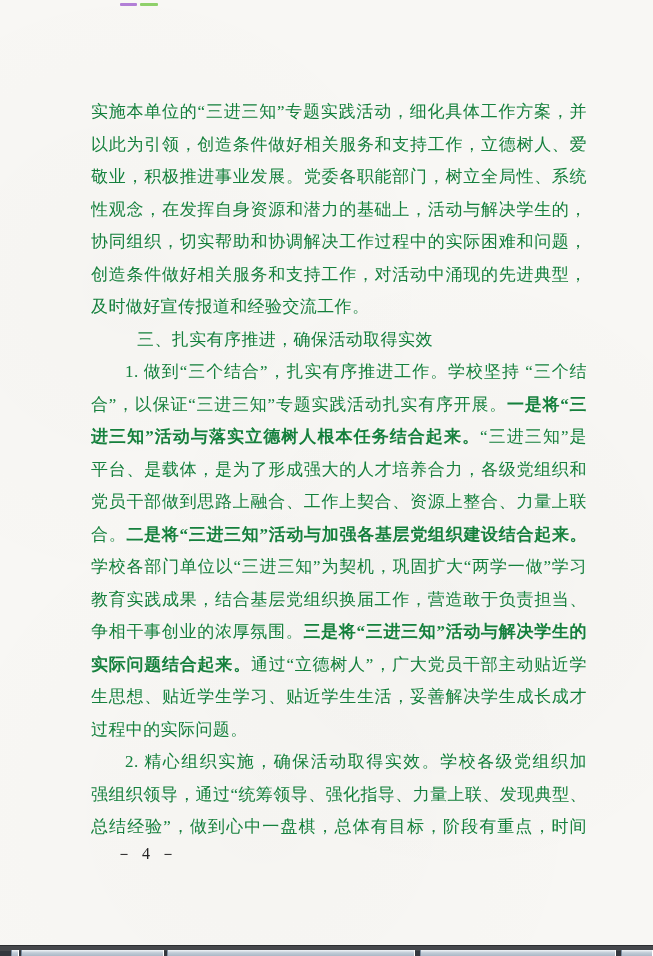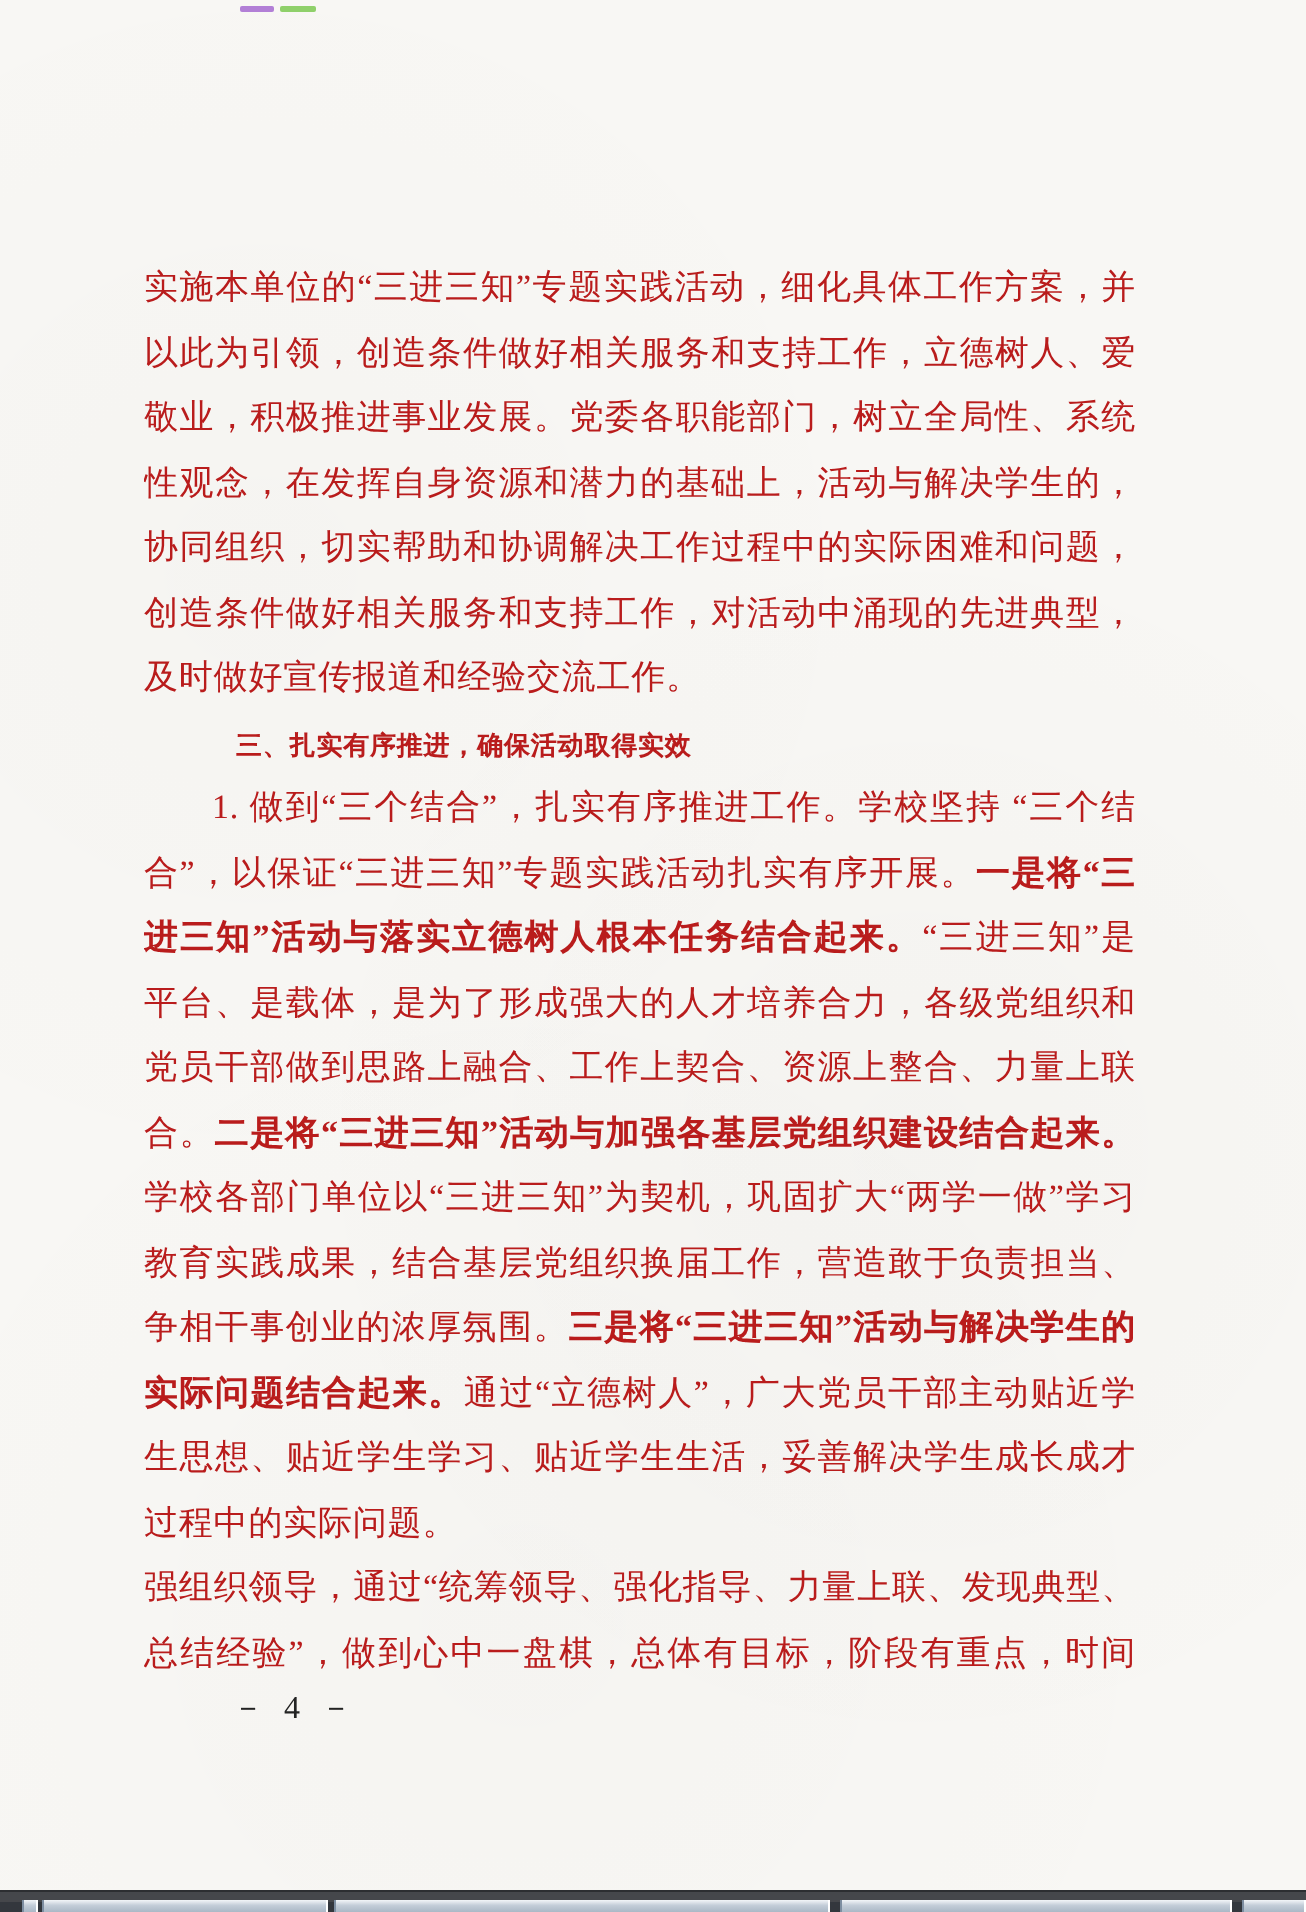--- a/index.html
+++ b/index.html
@@ -11,34 +11,33 @@
   
   body::before{
     content:"";position:absolute;inset:0;pointer-events:none;
     background:
       radial-gradient(circle at 20% 30%, rgba(0,0,0,0.012), transparent 40%),
       radial-gradient(circle at 70% 60%, rgba(0,0,0,0.015), transparent 45%),
       radial-gradient(circle at 40% 85%, rgba(0,0,0,0.012), transparent 40%);
   }
   .artifact{position:absolute;height:3px;border-radius:1px;}
   .doc{
-    position:absolute;left:72px;top:96px;width:496px;
-    color:#b91c1c;
-    margin-top:32px;
+    position:absolute;left:91px;top:96px;width:496px;
+    color:#15803d;
   }
   .line{
     height:32.5px;line-height:32.5px;font-size:17px;
     overflow:hidden;letter-spacing:0.4px;
   }
   .line.short{white-space:nowrap;}
   .line.just{text-align:justify;text-align-last:justify;text-justify:inter-character;}
   .line.indent{text-indent:34px;}
   .line.head{text-indent:46px;}
   .b{font-weight:bold;}
-  .head span{font-weight:bold;font-size:13px;}
+  .head span{font-weight:normal;font-size:17px;}
   .page-number{
     position:absolute;left:116px;top:844px;
     font-size:16px;color:#232323;letter-spacing:3px;
   }
   
   .taskbar{
     position:absolute;left:0;bottom:0;width:653px;height:11px;
     background:#33373d;
   }
   .tb-top{
@@ -72,20 +71,21 @@
     <div class="line just"><span class="b">进三知”活动与落实立德树人根本任务结合起来。</span><span>“三进三知”是</span></div>
     <div class="line just"><span>平台、是载体，是为了形成强大的人才培养合力，各级党组织和</span></div>
     <div class="line just"><span>党员干部做到思路上融合、工作上契合、资源上整合、力量上联</span></div>
     <div class="line just"><span>合。</span><span class="b">二是将“三进三知”活动与加强各基层党组织建设结合起来。</span></div>
     <div class="line just"><span>学校各部门单位以“三进三知”为契机，巩固扩大“两学一做”学习</span></div>
     <div class="line just"><span>教育实践成果，结合基层党组织换届工作，营造敢于负责担当、</span></div>
     <div class="line just"><span>争相干事创业的浓厚氛围。</span><span class="b">三是将“三进三知”活动与解决学生的</span></div>
     <div class="line just"><span class="b">实际问题结合起来。</span><span>通过“立德树人”，广大党员干部主动贴近学</span></div>
     <div class="line just"><span>生思想、贴近学生学习、贴近学生生活，妥善解决学生成长成才</span></div>
     <div class="line short"><span>过程中的实际问题。</span></div>
+    <div class="line indent just"><span>2. 精心组织实施，确保活动取得实效。学校各级党组织加</span></div>
     <div class="line just"><span>强组织领导，通过“统筹领导、强化指导、力量上联、发现典型、</span></div>
     <div class="line just"><span>总结经验”，做到心中一盘棋，总体有目标，阶段有重点，时间</span></div>
   </div>
 
 <div class="page-number">－ 4 －</div>
 
 <div class="taskbar">
   <div class="tb-top"></div>
   <div id="tb-buttons">
       <div class="tb-btn" style="left: 11px; width: 8px;"></div>

